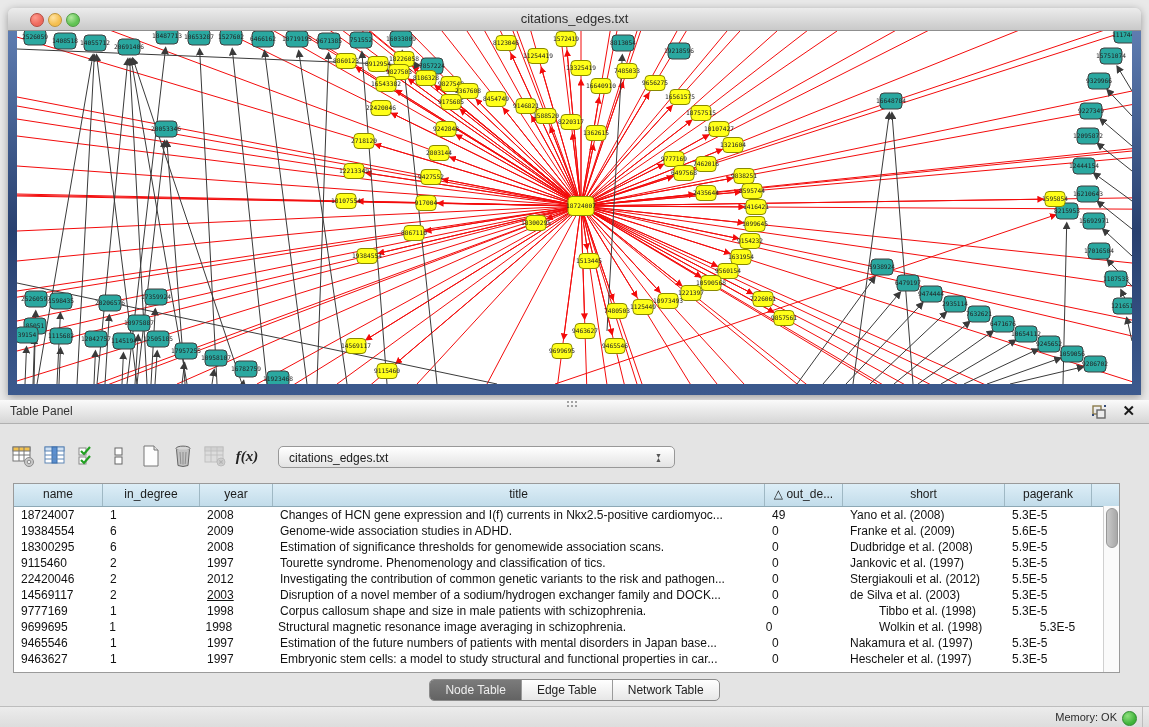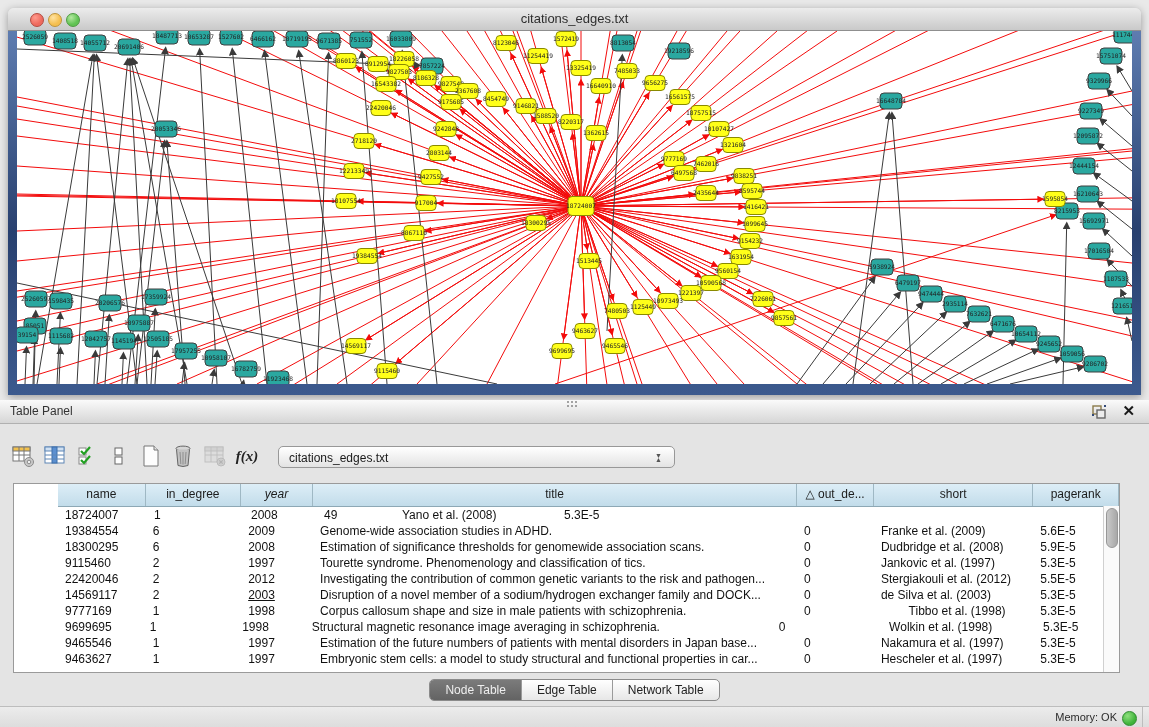--- a/index.html
+++ b/index.html
@@ -38,21 +38,21 @@
   .tbtn{width:30px;height:30px;margin-right:2px;display:flex;align-items:center;justify-content:center;cursor:pointer;}
   .fx{font-family:"Liberation Serif",serif;font-style:italic;font-weight:bold;font-size:15px;color:#222;}
   .dropdown{position:absolute;left:278px;top:46px;width:397px;height:22px;
     background:linear-gradient(#ffffff,#e3e3e3);border:1px solid #989898;border-radius:5px;
     font-size:12px;color:#1a1a1a;line-height:22px;padding-left:10px;box-sizing:border-box;cursor:pointer;}
   .dd-stepper{position:absolute;right:8px;top:3px;width:11px;height:16px;color:#555;}
   .dd-stepper:before{content:"▲";position:absolute;top:-1px;left:0;font-size:7px;}
   .dd-stepper:after{content:"▼";position:absolute;bottom:-1px;left:0;font-size:7px;}
   
   .tp-table{position:absolute;left:13px;top:83px;width:1107px;height:190px;
-    background:#fff;border:1px solid #9a9a9a;box-sizing:border-box;font-size:12px;padding-left:44px;}
+    background:#fff;border:1px solid #9a9a9a;box-sizing:border-box;font-size:12px;}
   .thead{display:flex;height:22px;background:linear-gradient(#ddeef7,#c2dcea);
     border-bottom:1px solid #8da8b5;}
   .th{box-sizing:border-box;border-right:1px solid #9fb8c4;color:#1c1c1c;
     text-align:center;line-height:21px;overflow:hidden;white-space:nowrap;cursor:pointer;}
   .trow{display:flex;height:16px;line-height:16px;color:#111;}
   .td{box-sizing:border-box;padding-left:7px;overflow:hidden;white-space:nowrap;}
   .vscroll{position:absolute;right:0;top:22px;bottom:0;width:15px;background:#fafafa;
     border-left:1px solid #d0d0d0;}
   .vthumb{position:absolute;left:2px;top:2px;width:10px;height:38px;border-radius:6px;
     background:linear-gradient(90deg,#c9c9c9,#a8a8a8);border:1px solid #979797;cursor:pointer;}
@@ -636,31 +636,32 @@
 
   <div class="dropdown">
     <span>citations_edges.txt</span>
     <span class="dd-stepper"></span>
   </div>
 
   <div class="tp-table">
     <div class="thead" id="thead">
         <div class="th" style="width: 89px;">name</div>
         <div class="th" style="width: 97px;">in_degree</div>
-        <div class="th" style="width: 73px; font-style: italic;">year</div>
+        <div class="th" style="width: 73px;">year</div>
         <div class="th" style="width: 492px;">title</div>
         <div class="th" style="width: 78px;">△ out_de...</div>
         <div class="th" style="width: 162px;">short</div>
         <div class="th" style="width: 87px;">pagerank</div>
       </div>
     <div id="tbody">
         <div class="trow">
           <div class="td" style="width: 89px;">18724007</div>
           <div class="td" style="width: 97px;">1</div>
           <div class="td" style="width: 73px;">2008</div>
+          <div class="td" style="width: 492px;">Changes of HCN gene expression and I(f) currents in Nkx2.5-positive cardiomyoc...</div>
           <div class="td" style="width: 78px;">49</div>
           <div class="td" style="width: 162px;">Yano et al. (2008)</div>
           <div class="td" style="width: 87px;">5.3E-5</div>
         </div>
         <div class="trow">
           <div class="td" style="width: 89px;">19384554</div>
           <div class="td" style="width: 97px;">6</div>
           <div class="td" style="width: 73px;">2009</div>
           <div class="td" style="width: 492px;">Genome-wide association studies in ADHD.</div>
           <div class="td" style="width: 78px;">0</div>

